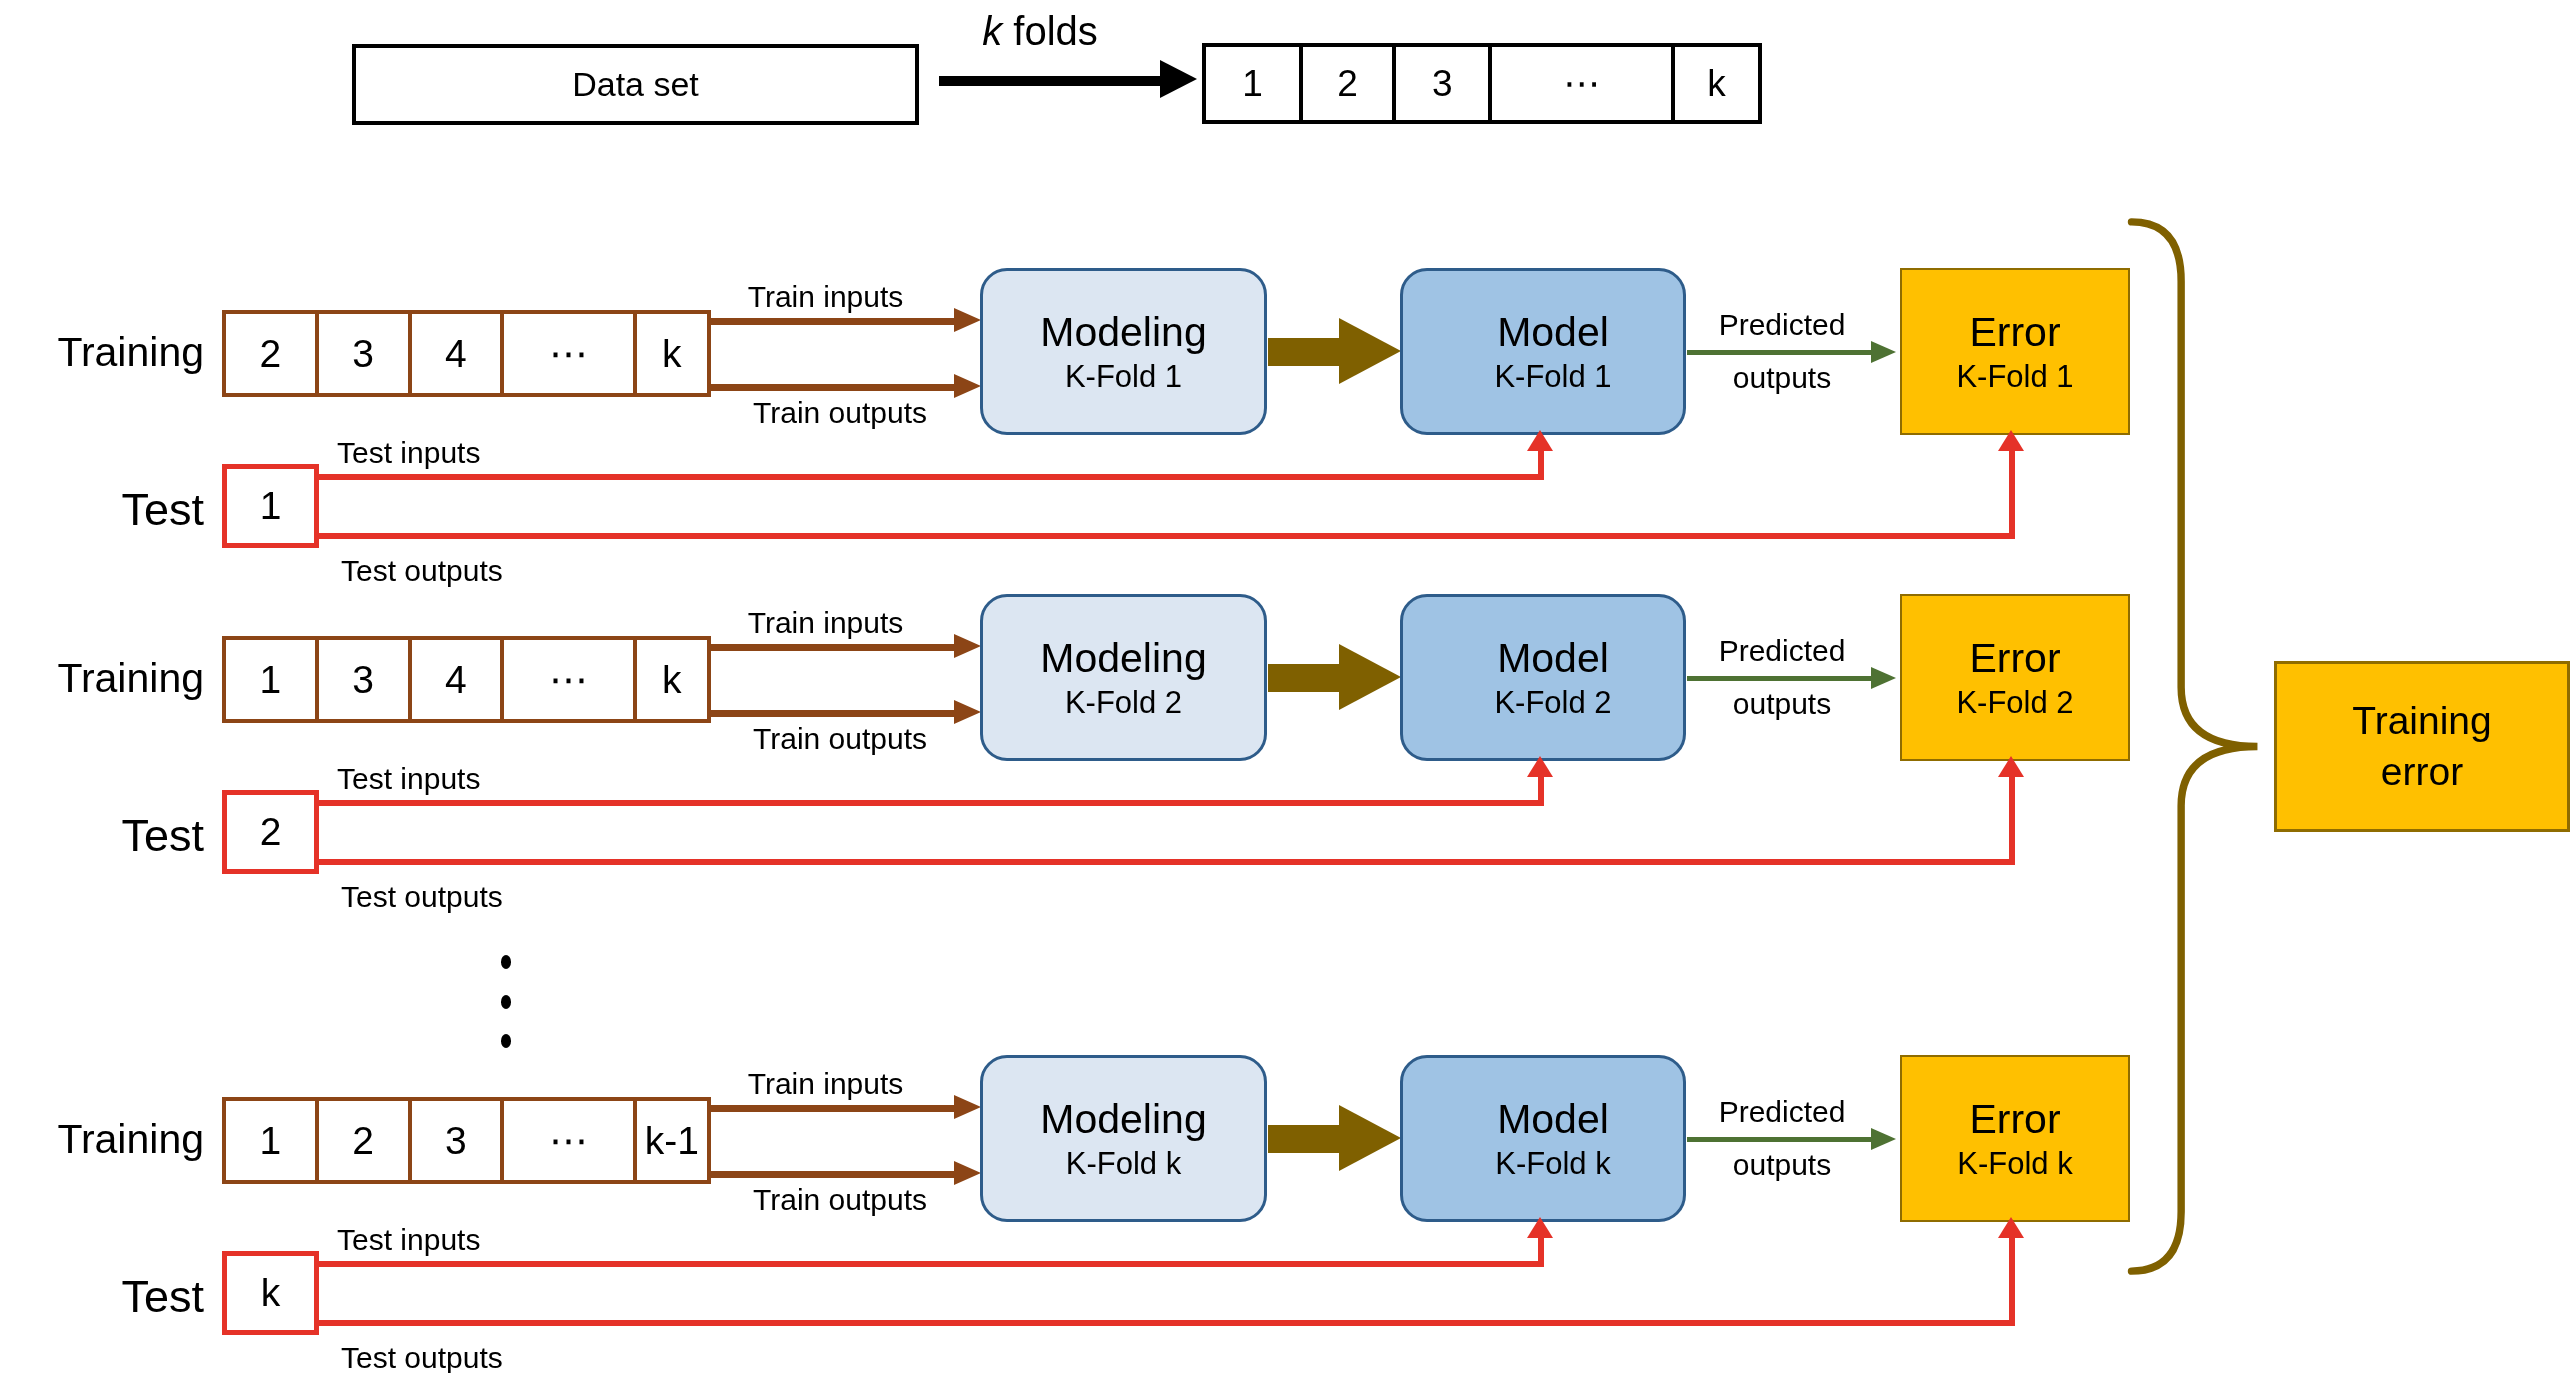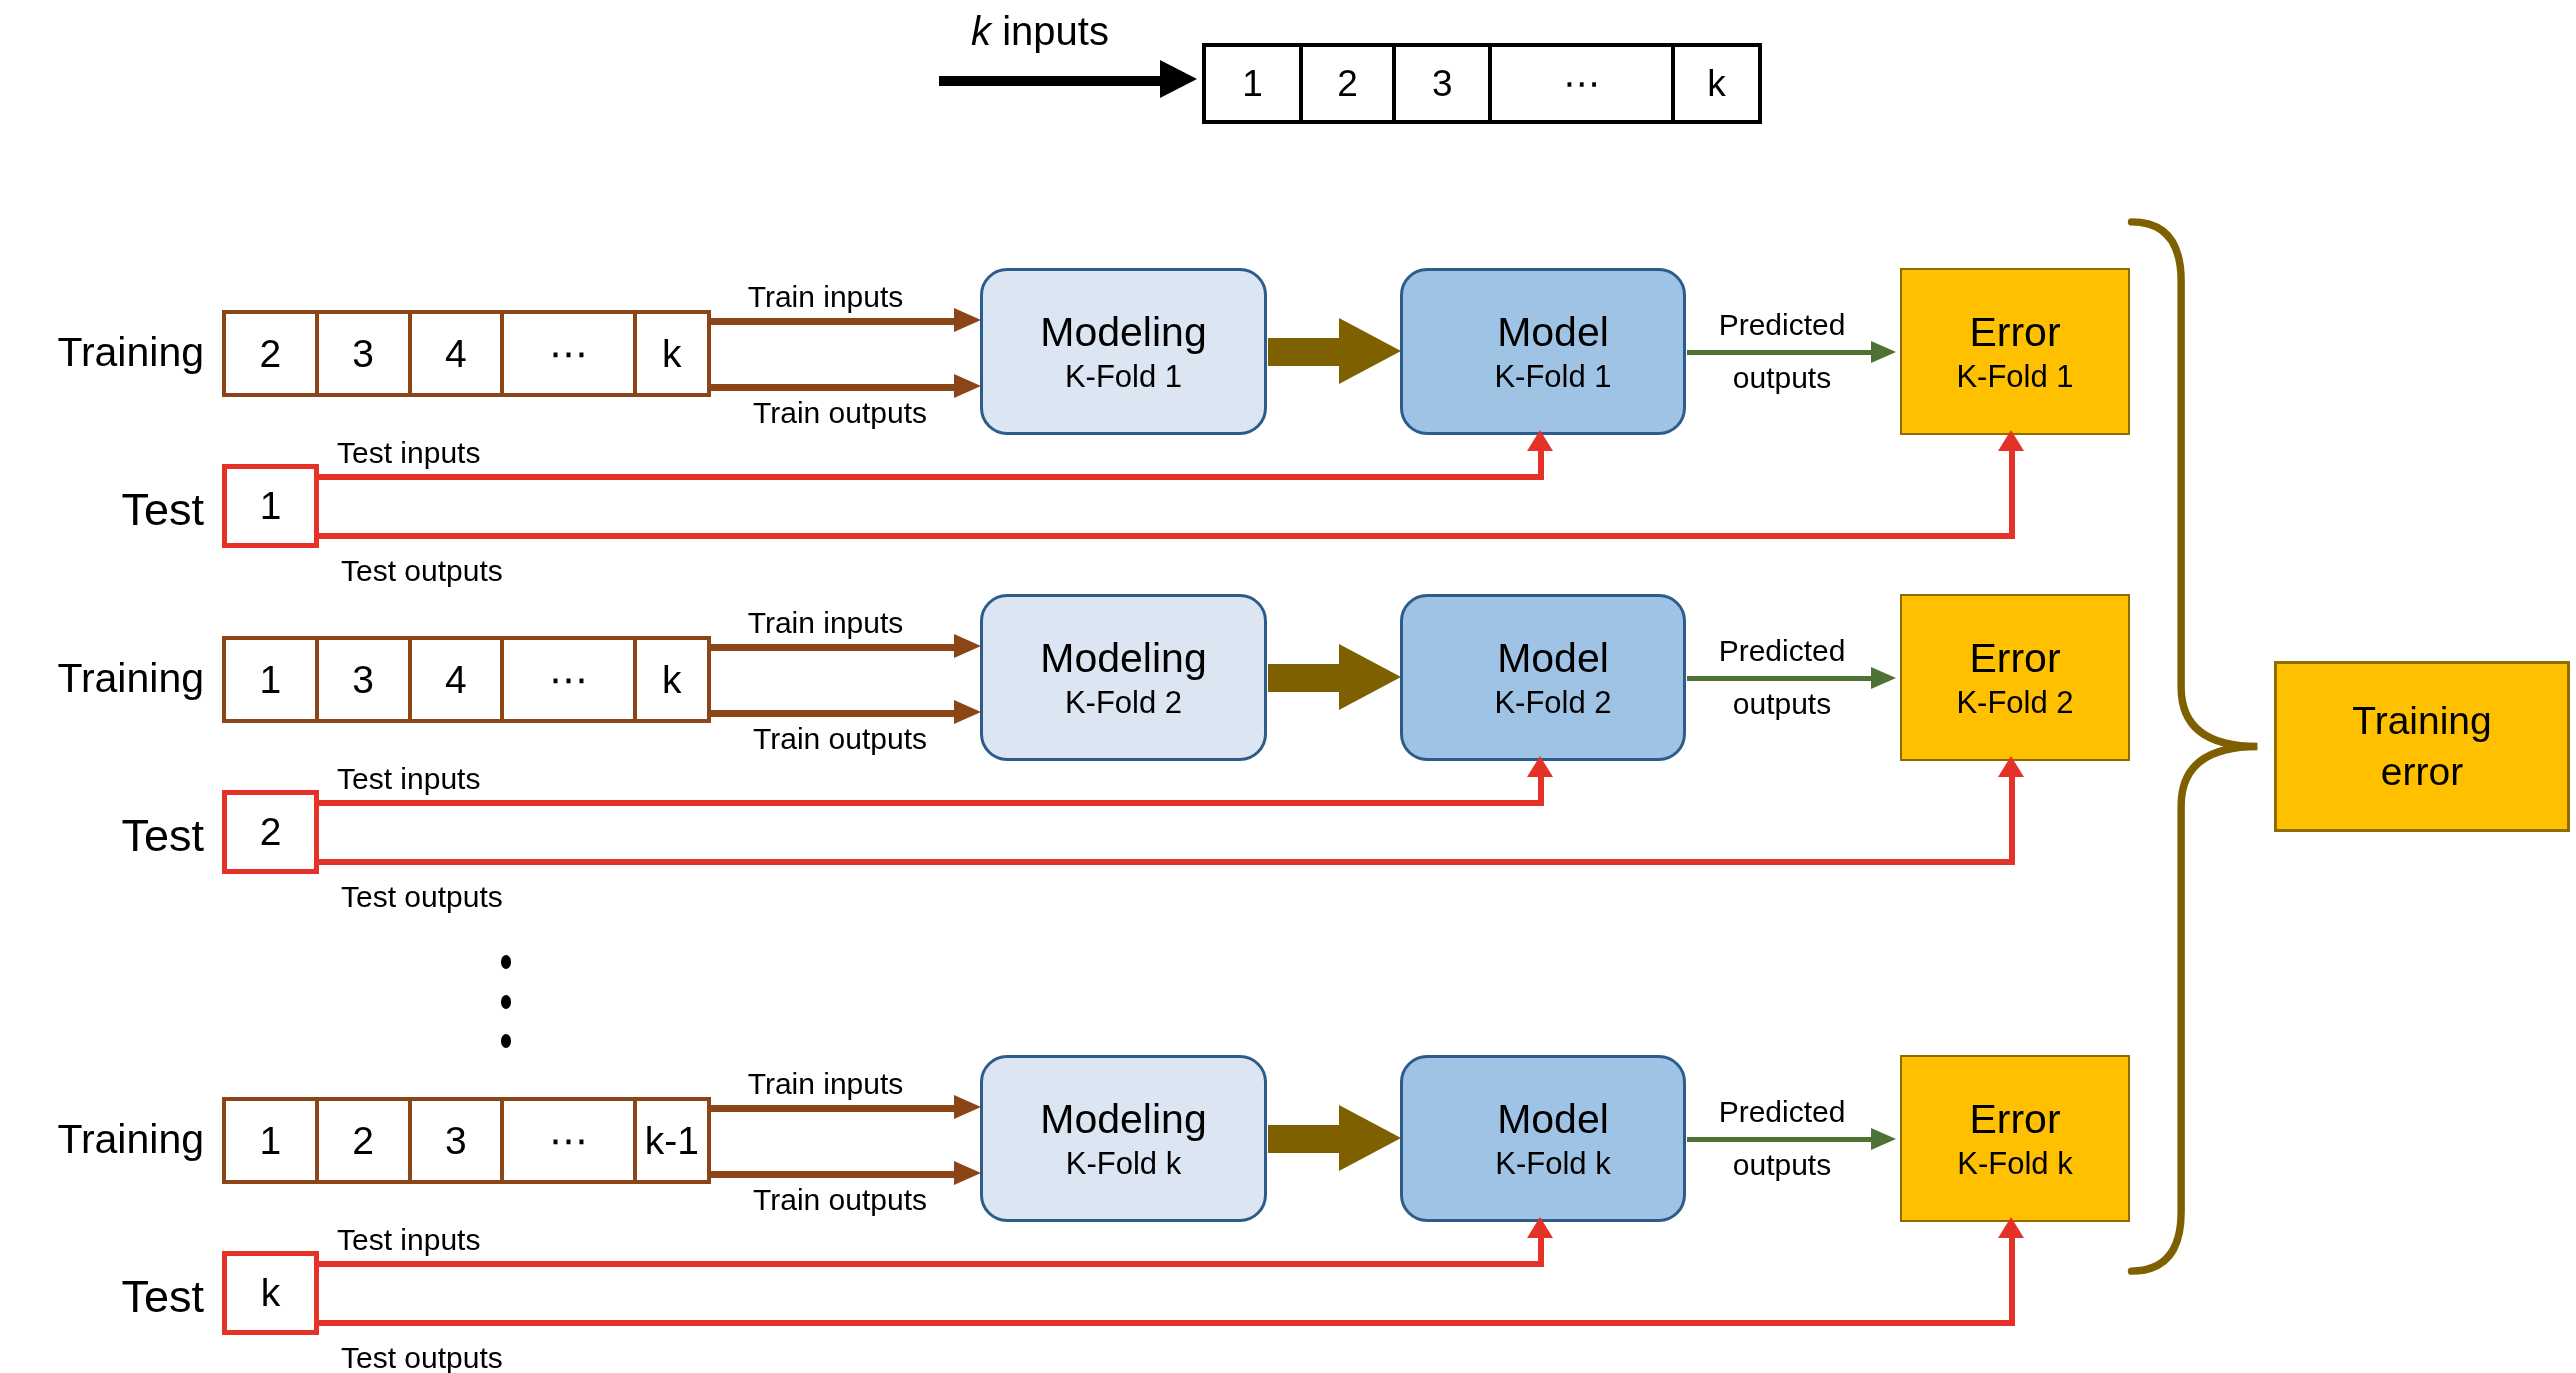--- a/index.html
+++ b/index.html
@@ -79,23 +79,26 @@
   .brace-svg{left:2115px;top:213px;width:156px;height:1070px;}
   .agg-box{left:2274px;top:661px;width:296px;height:171px;background:var(--gold,#FFC000);
     border:3px solid var(--gold_border,#8F6C00);display:flex;flex-direction:column;
     align-items:center;justify-content:center;font-size:39px;line-height:1.3;}
 </style>
 </head>
 <body>
 
 <div class="canvas">
 
+  <div class="abs dataset-box">
+    <span>Data set</span>
+  </div>
   <div class="abs kfolds-label">
     <span class="it">k</span>
-    <span>inputs</span>
+    <span>folds</span>
   </div>
   <div class="abs top-arrow-line"></div>
   <div class="abs top-arrow-head"></div>
   <div class="abs fold-strip">
     <div class="cell" style="flex:131">1</div>
     <div class="cell" style="flex:126">2</div>
     <div class="cell" style="flex:130">3</div>
     <div class="cell" style="flex:252">⋯</div>
     <div class="cell" style="flex:117">k</div>
   </div>

